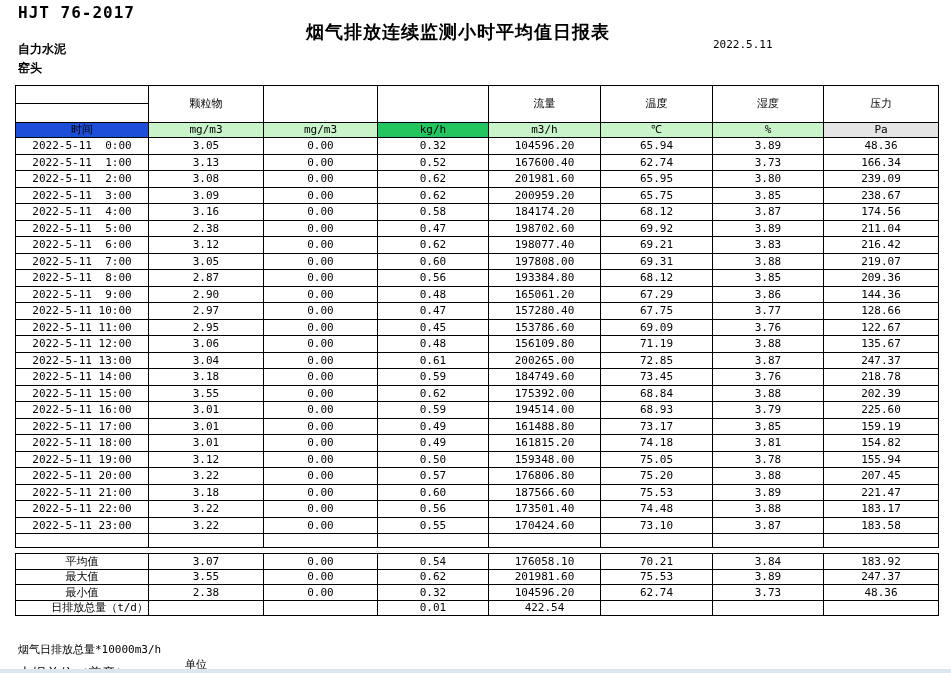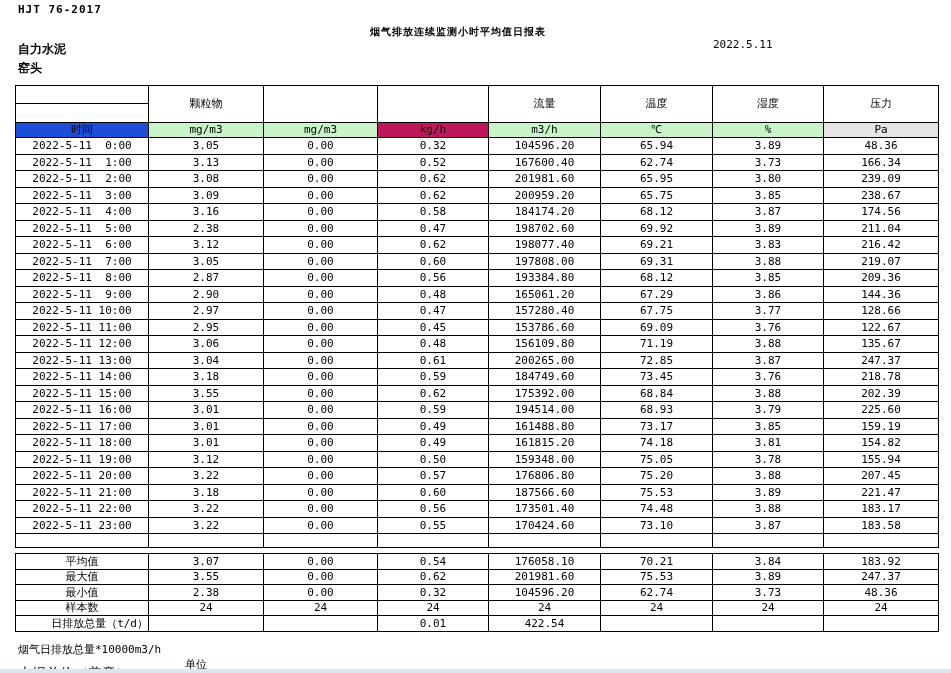--- a/index.html
+++ b/index.html
@@ -1,23 +1,23 @@
 <!DOCTYPE html>
 <html><head>
 <meta charset="utf-8">
 <style>
   html,body{margin:0;padding:0;}
   body{
     width:951px;height:673px;position:relative;background:#ffffff;overflow:hidden;
     font-family:"DejaVu Sans Mono","Liberation Sans",sans-serif;color:#000;
   }
   .abs{position:absolute;}
-  .doc-code{left:18px;top:3px;font-size:11px;font-weight:bold;letter-spacing:1px;}
+  .doc-code{left:18px;top:3px;font-size:16px;font-weight:bold;letter-spacing:1px;}
   .title-wrap{left:0;top:20px;width:906px;text-align:center;}
-  .title{font-size:10px;font-weight:bold;letter-spacing:1px;margin-left:10px;}
+  .title{font-size:18px;font-weight:bold;letter-spacing:1px;margin-left:10px;}
   .company{left:18px;top:41px;font-size:12px;font-weight:bold;}
   .station{left:18px;top:60px;font-size:12px;font-weight:bold;}
   .date{left:713px;top:38px;font-size:11px;}
 
   table{border-collapse:collapse;table-layout:fixed;}
   td,th{border:1px solid #000;font-size:11px;font-weight:normal;text-align:center;
         padding:0;overflow:hidden;white-space:pre;line-height:1.2;}
   .main-table{left:15px;top:85px;border-radius:29px;}
   .hdr-a td{height:17px;border-bottom:none;}
   .hdr-b td{height:18px;border-top:none;}
@@ -68,21 +68,21 @@
       <td class="hdr-span" rowspan="2">湿度</td>
       <td class="hdr-span" rowspan="2">压力</td>
     </tr>
     <tr class="hdr-b">
       <td class="split"></td>
     </tr>
     <tr class="unit-row">
       <td style="background: #1d4ed8;">时间</td>
       <td style="background: rgb(201, 243, 201);">mg/m3</td>
       <td style="background: rgb(201, 243, 201);">mg/m3</td>
-      <td style="background: #be185d;">kg/h</td>
+      <td style="background: #22c55e;">kg/h</td>
       <td style="background: rgb(201, 243, 201);">m3/h</td>
       <td style="background: rgb(201, 243, 201);">℃</td>
       <td style="background: rgb(201, 243, 201);">%</td>
       <td style="background: #e5e5e5;">Pa</td>
     </tr>
 
   <tr class="data-row">
         <td>2022-5-11  0:00</td>
         <td>3.05</td>
         <td>0.00</td>
@@ -371,30 +371,20 @@
         <td>最小值</td>
         <td>2.38</td>
         <td>0.00</td>
         <td>0.32</td>
         <td>104596.20</td>
         <td>62.74</td>
         <td>3.73</td>
         <td>48.36</td>
       </tr>
       <tr>
-        <td>样本数</td>
-        <td>24</td>
-        <td>24</td>
-        <td>24</td>
-        <td>24</td>
-        <td>24</td>
-        <td>24</td>
-        <td>24</td>
-      </tr>
-      <tr>
         <td>日排放总量（t/d）</td>
         <td></td>
         <td></td>
         <td>0.01</td>
         <td>422.54</td>
         <td></td>
         <td></td>
         <td></td>
       </tr>
     </tbody>

